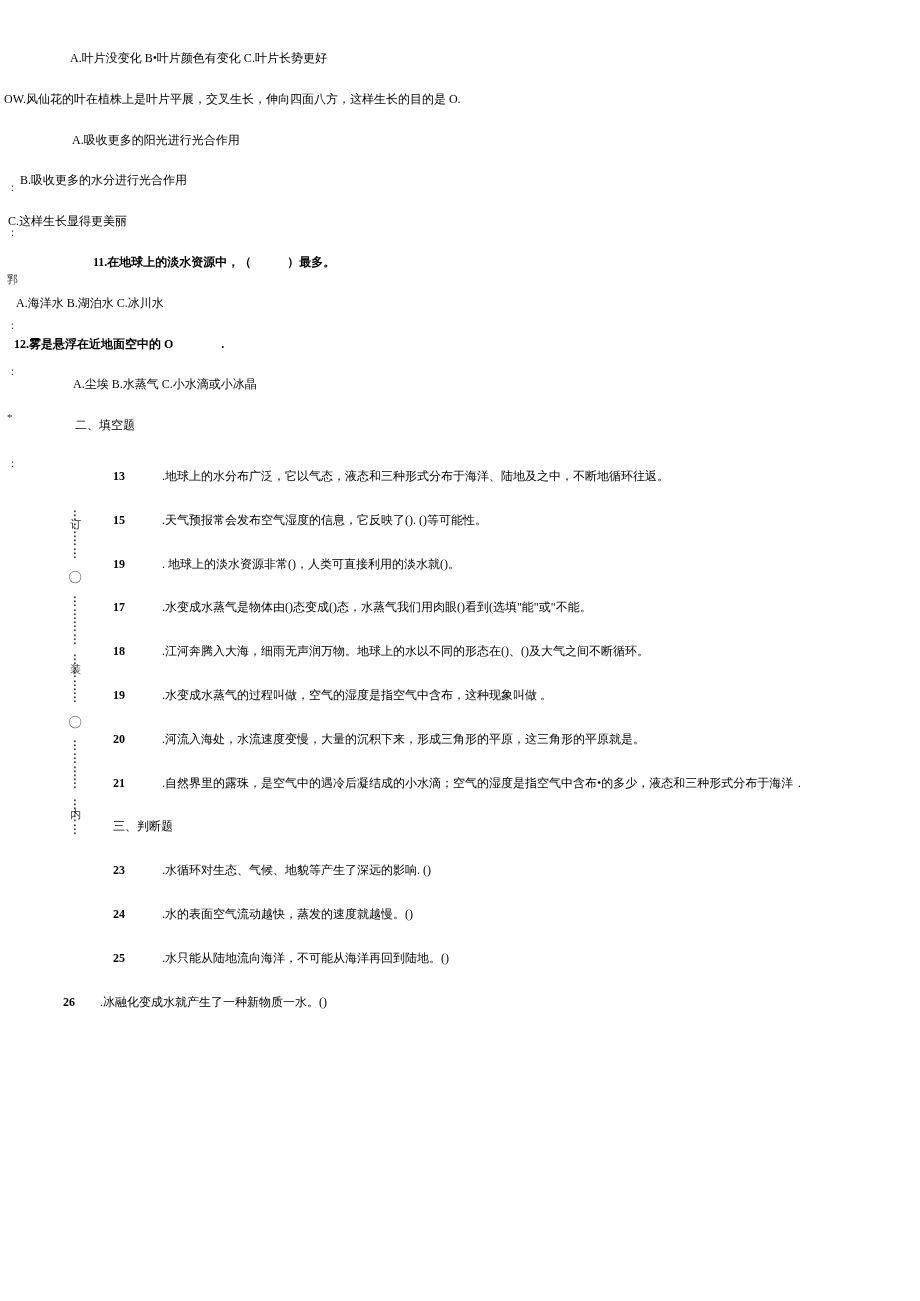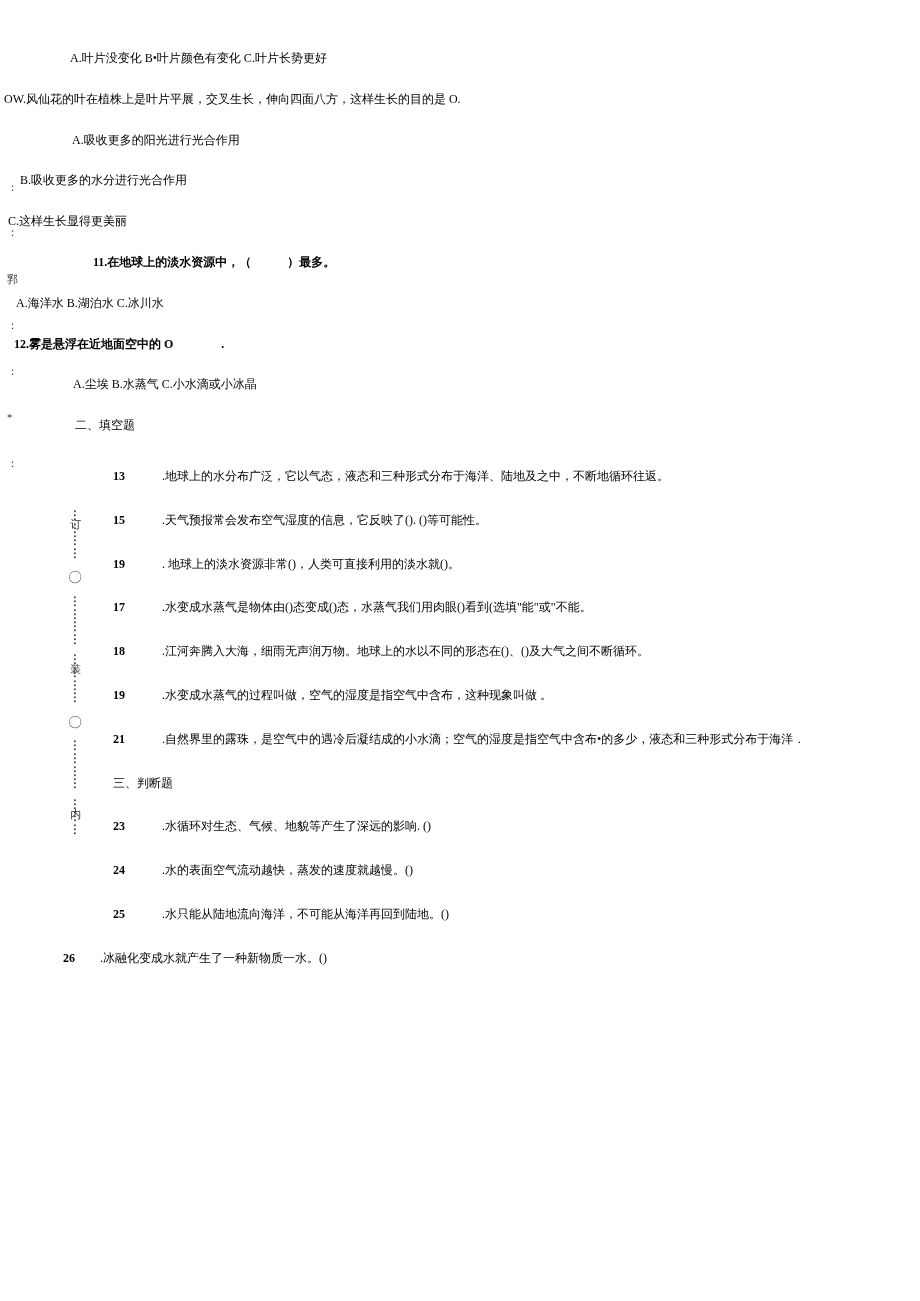--- a/index.html
+++ b/index.html
@@ -221,20 +221,24 @@
   <div class="fill-q">
     <span class="num">18</span>
     <span class="text">.江河奔腾入大海，细雨无声润万物。地球上的水以不同的形态在()、()及大气之间不断循环。</span>
   </div>
 
   <div class="fill-q">
     <span class="num">19</span>
     <span class="text">.水变成水蒸气的过程叫做，空气的湿度是指空气中含布，这种现象叫做 。</span>
   </div>
 
+  <div class="fill-q">
+    <span class="num">20</span>
+    <span class="text">.河流入海处，水流速度变慢，大量的沉积下来，形成三角形的平原，这三角形的平原就是。</span>
+  </div>
 
   <div class="fill-q">
     <span class="num">21</span>
     <span class="text">.自然界里的露珠，是空气中的遇冷后凝结成的小水滴；空气的湿度是指空气中含布•的多少，液态和三种形式分布于海洋．</span>
   </div>
 
 
   <div class="section-3">三、判断题</div>
 
   <div class="fill-q">

